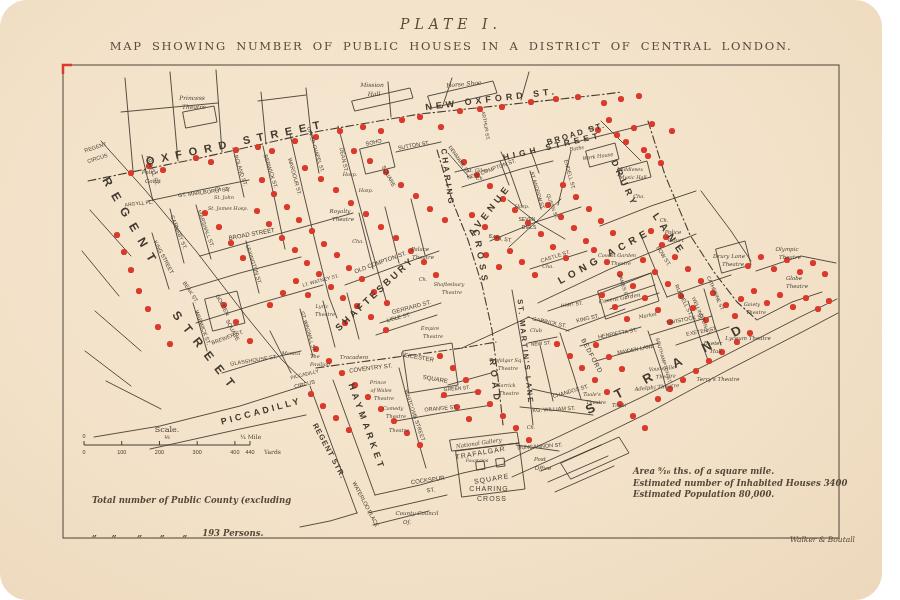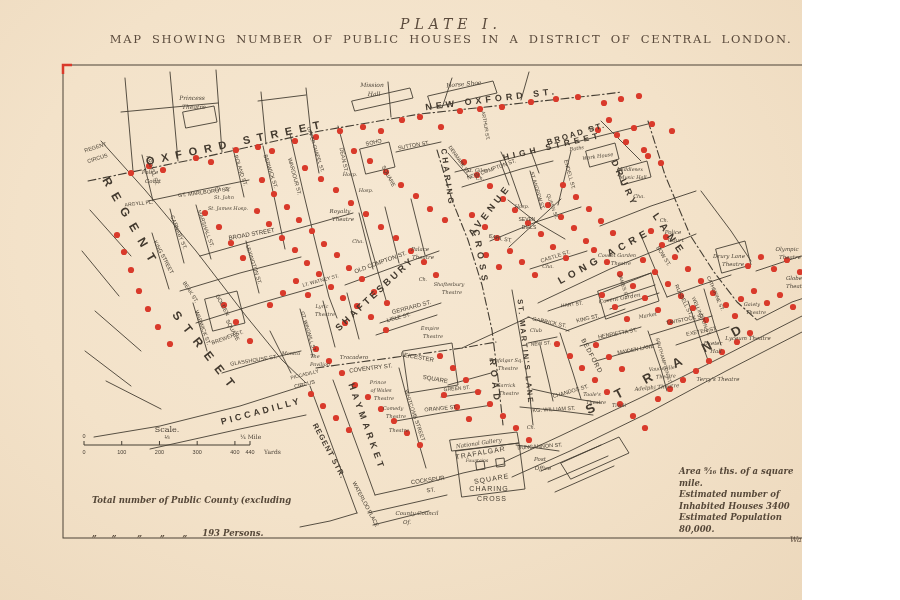--- a/index.html
+++ b/index.html
@@ -1,26 +1,26 @@
 <!DOCTYPE html>
 <html><head>
 <meta charset="utf-8">
 <style>
   html,body{margin:0;padding:0;}
-  .plate{position:relative;width:802px;height:600px;overflow:hidden;
+  .plate{position:relative;width:882px;height:600px;overflow:hidden;
     background:radial-gradient(ellipse at 45% 40%, #f6e8d3 0%, #f3e2c9 55%, #ecd8bc 100%);
-    font-family:"DejaVu Serif", serif;color:#4a4136;}
+    font-family:"DejaVu Serif", serif;color:#4a4136;border-radius:27px;}
   .title-block{position:absolute;top:16px;left:62px;width:778px;text-align:center;}
   .plate-no{font-style:italic;font-size:14px;letter-spacing:5px;color:#5a4a3c;}
-  .plate-sub{font-size:11.5px;letter-spacing:1.7px;word-spacing:4px;color:#5a4a3c;}
+  .plate-sub{margin-top:7px;font-size:11.5px;letter-spacing:1.7px;word-spacing:4px;color:#5a4a3c;}
   svg.map{position:absolute;left:0;top:0;}
   .legend{position:absolute;left:92px;top:473px;font-size:8.5px;font-style:italic;font-weight:bold;
     line-height:11px;color:#554738;white-space:pre;}
   .stats{position:absolute;left:633px;top:466px;font-size:8.5px;font-style:italic;font-weight:bold;
-    line-height:11.5px;color:#554738;margin-left:46px;}
+    line-height:11.5px;color:#554738;}
   .credit{position:absolute;left:755px;top:535px;width:100px;text-align:right;
     font-size:7.5px;font-style:italic;color:#5a4a3c;}
   .lbl-b{font-family:"Liberation Sans",sans-serif;font-weight:bold;fill:#42392e;}
   .lbl-s{font-family:"Liberation Sans",sans-serif;fill:#453d31;}
   .lbl-p{font-family:"DejaVu Serif",serif;font-style:italic;fill:#4a4236;}
   .scale-num{font-family:"Liberation Sans",sans-serif;fill:#4a4136;}
   .scale-title{font-family:"DejaVu Serif",serif;fill:#4a4136;}
 </style>
 </head>
 <body>

